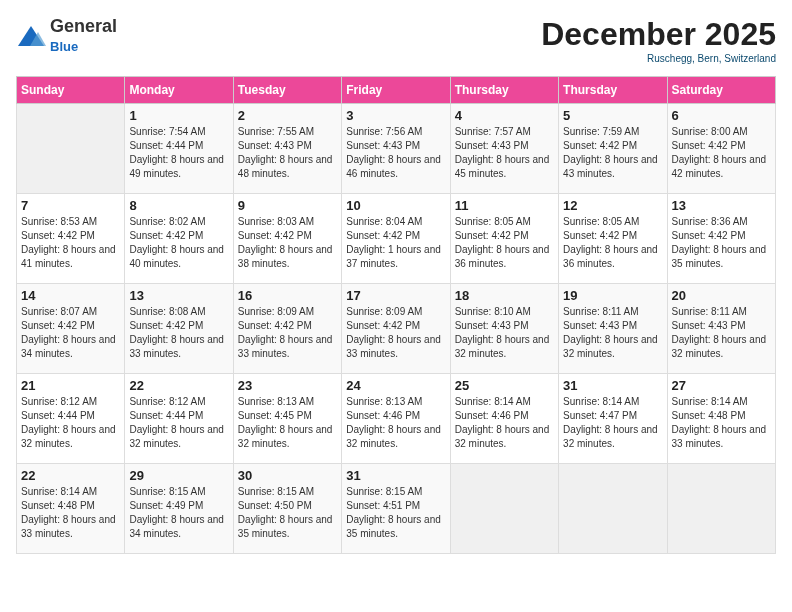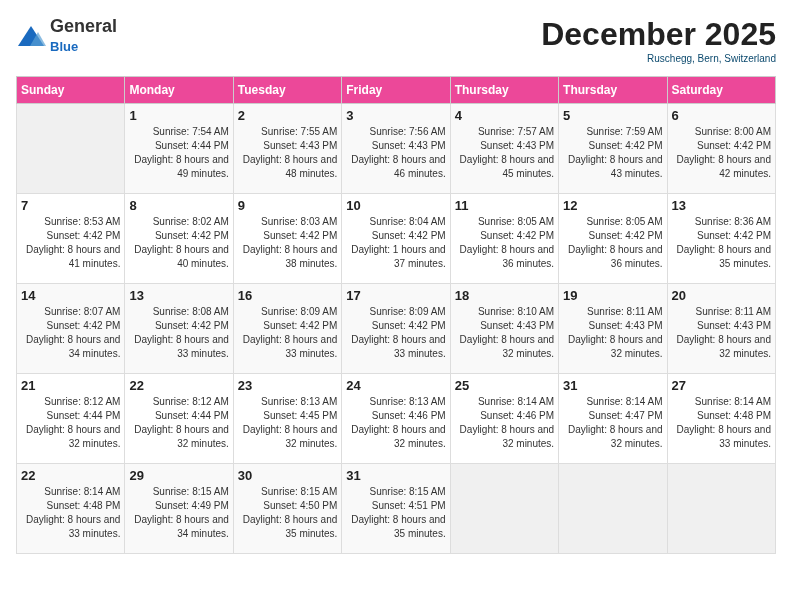--- a/index.html
+++ b/index.html
@@ -67,21 +67,20 @@
       font-size: 13px;
       font-weight: bold;
       color: #222;
       display: block;
       margin-bottom: 2px;
     }
     .day-info {
       font-size: 10px;
       line-height: 1.4;
       color: #333;
-      text-align: right;
     }
     .empty-cell {
       background: #f0f0f0 !important;
     }
   </style>
 </head>
 <body>
 
 <div class="header-area">
   <div class="logo">

